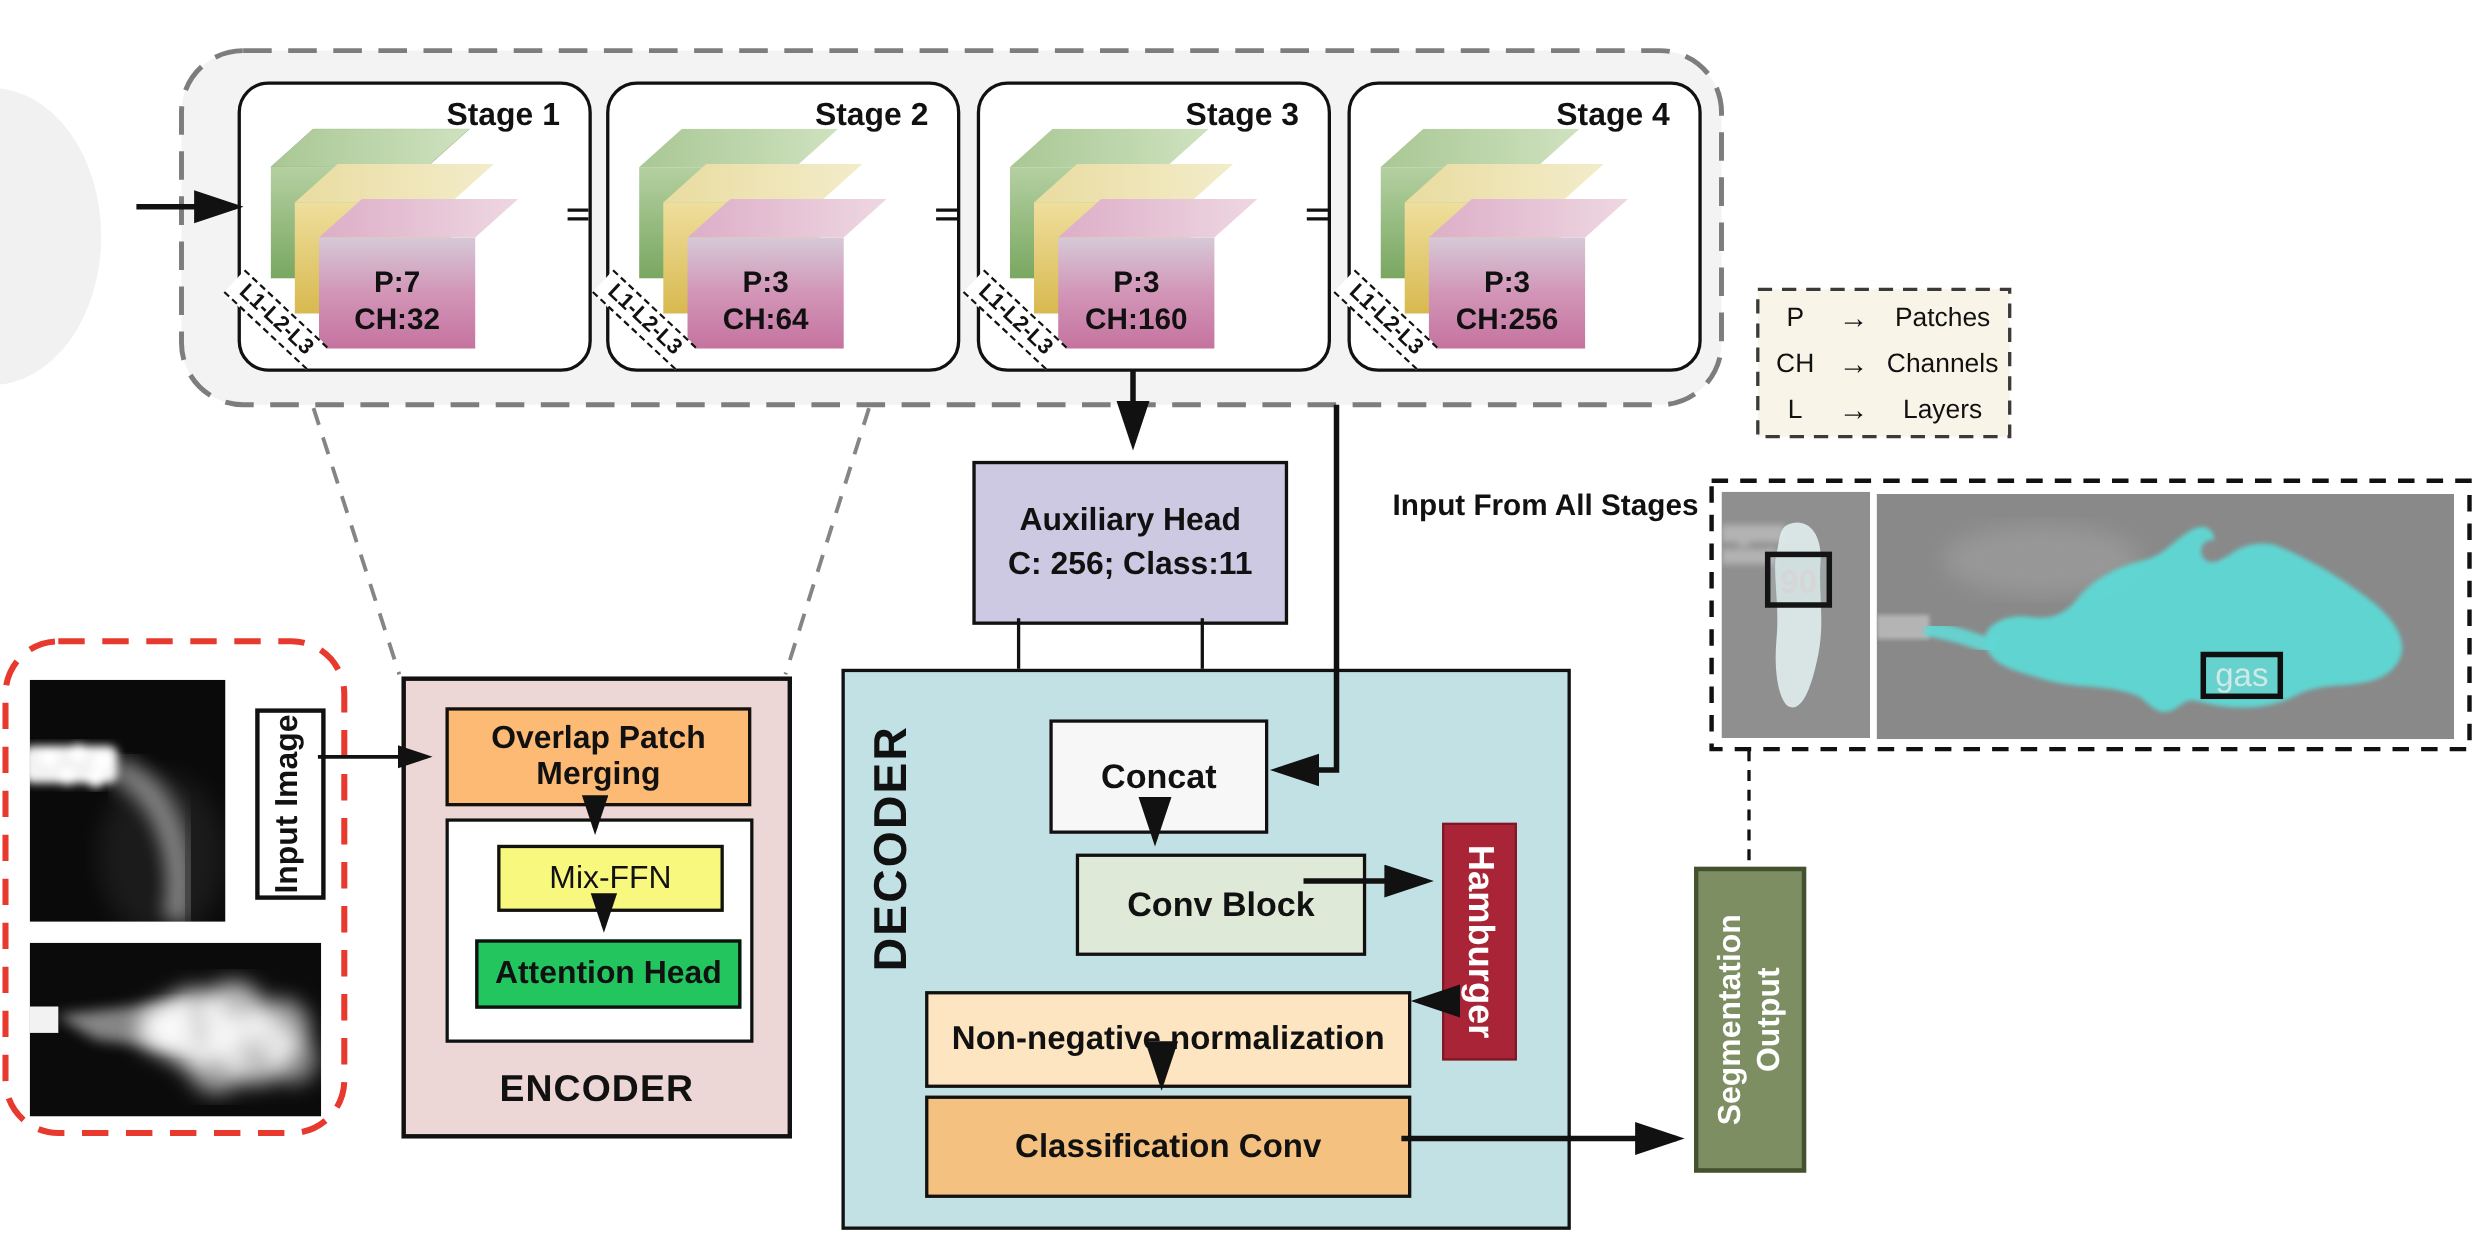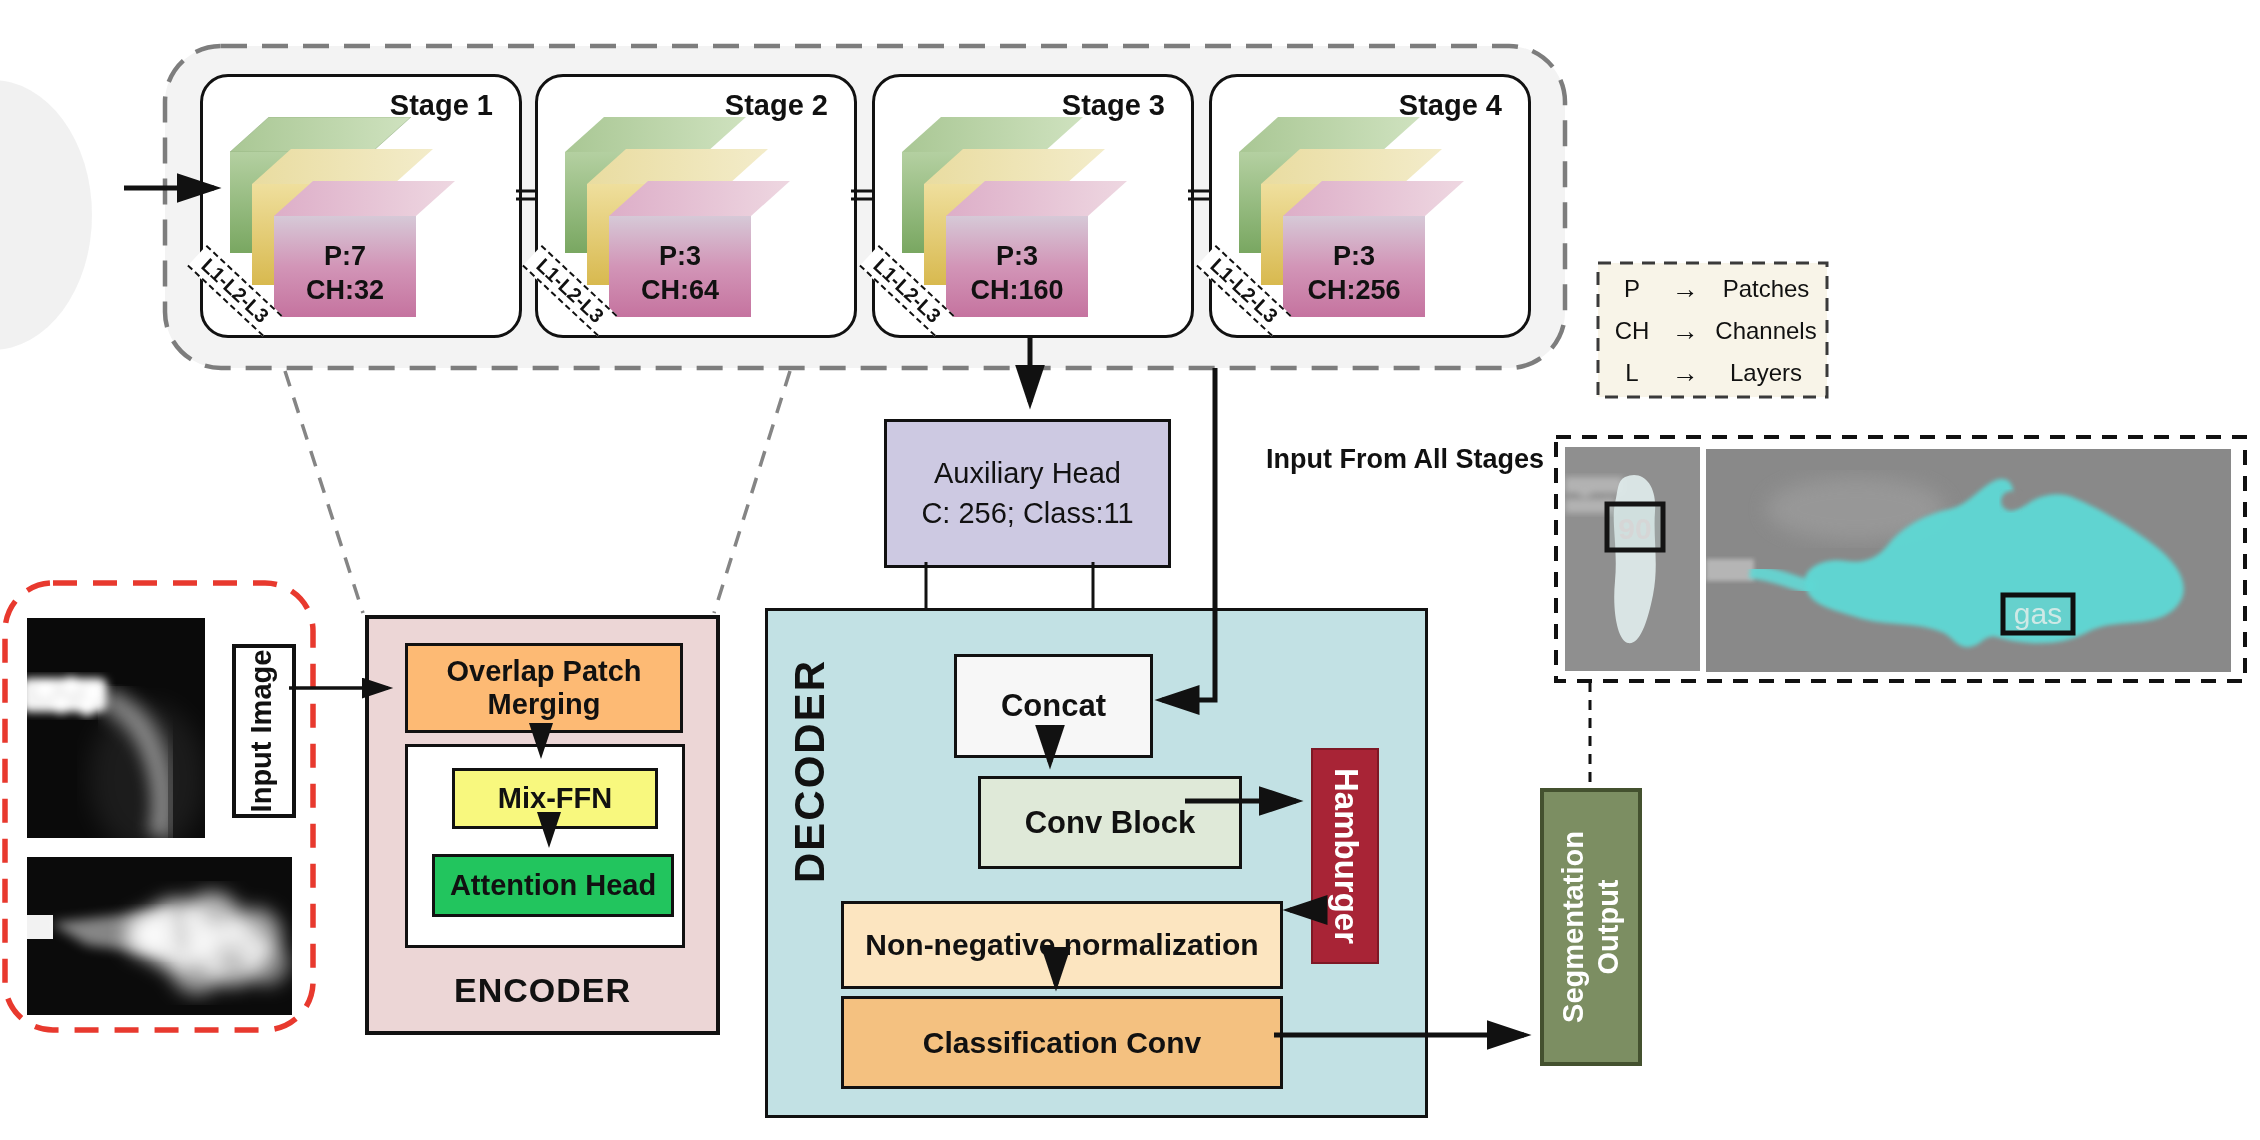--- a/index.html
+++ b/index.html
@@ -2,21 +2,21 @@
 <html><head>
 <meta charset="utf-8">
 <style>
   html,body{margin:0;padding:0;background:#ffffff;}
   .canvas{position:relative;width:2260px;height:1140px;background:#ffffff;
           font-family:"Liberation Sans",sans-serif;overflow:hidden;color:#111;}
   svg.layer{position:absolute;left:0;top:0;width:2260px;height:1140px;pointer-events:none;}
 
   
   .stage-card{position:absolute;top:74px;width:316px;height:258px;background:#fff;
-              border:3px solid #111;border-radius:28px;}
+              border:3px solid #111;border-radius:28px;margin-left:16px;}
   .stage-title{position:absolute;top:12px;right:26px;font-size:29px;font-weight:bold;}
   .cube{position:absolute;left:27px;top:40px;}
   .cube-text{font-size:27px;font-weight:bold;fill:#111;text-anchor:middle;}
   .layers-label{position:absolute;left:4px;top:168px;transform:rotate(43deg);
                 transform-origin:left top;font-size:20px;font-weight:bold;background:#fff;
                 border-top:2px dashed #111;border-bottom:2px dashed #111;padding:1px 10px;white-space:nowrap;}
 
   
   .legend{position:absolute;left:1606px;top:272px;width:214px;height:118px;
           display:flex;flex-direction:column;justify-content:space-between;font-size:24px;}
@@ -24,21 +24,21 @@
   .legend-sym{width:52px;text-align:center;}
   .legend-arrow{width:54px;text-align:center;font-size:27px;font-weight:bold;}
   .legend-term{flex:1;text-align:center;}
 
   
   .encoder{position:absolute;left:365px;top:615px;width:347px;height:412px;background:#ecd6d6;border:4px solid #111;}
   .opm{position:absolute;left:36px;top:24px;width:272px;height:84px;background:#fdba74;border:3px solid #111;
        display:flex;align-items:center;justify-content:center;text-align:center;font-size:29px;font-weight:bold;line-height:1.15;}
   .enc-inner{position:absolute;left:36px;top:125px;width:274px;height:198px;background:#fff;border:3px solid #111;}
   .mixffn{position:absolute;left:44px;top:21px;width:200px;height:55px;background:#f8f87e;border:3px solid #111;
-          display:flex;align-items:center;justify-content:center;font-size:29px;font-weight:bold;}
+          display:flex;align-items:center;justify-content:center;font-size:29px;font-weight:normal;}
   .attn{position:absolute;left:24px;top:107px;width:236px;height:57px;background:#22c55e;border:3px solid #111;
         display:flex;align-items:center;justify-content:center;font-size:29px;font-weight:bold;}
   .enc-title{position:absolute;left:0;width:100%;top:352px;text-align:center;font-size:34px;font-weight:bold;letter-spacing:1px;}
 
   
   .decoder{position:absolute;left:765px;top:608px;width:657px;height:504px;background:#c2e1e4;border:3px solid #111;}
   .dec-title{position:absolute;left:-108px;top:130px;width:300px;height:60px;transform:rotate(-90deg);
              text-align:center;font-size:42px;font-weight:bold;letter-spacing:2px;line-height:60px;}
   .concat{position:absolute;left:186px;top:43px;width:193px;height:98px;background:#f7f7f7;border:3px solid #111;
           display:flex;align-items:center;justify-content:center;font-size:31px;font-weight:bold;}
@@ -47,21 +47,21 @@
   .nnnorm{position:absolute;left:73px;top:290px;width:436px;height:82px;background:#fce5c0;border:3px solid #111;
           display:flex;align-items:center;justify-content:center;font-size:30px;font-weight:bold;text-align:center;}
   .classconv{position:absolute;left:73px;top:385px;width:436px;height:87px;background:#f4c180;border:3px solid #111;
           display:flex;align-items:center;justify-content:center;font-size:30px;font-weight:bold;}
   .hamburger{position:absolute;left:1237px;top:822px;width:212px;height:64px;transform:rotate(90deg);
              background:#a82436;border:2px solid #7e1825;color:#fff;text-align:center;
              font-size:33px;font-weight:bold;line-height:62px;}
 
   
   .auxhead{position:absolute;left:884px;top:419px;width:281px;height:143px;background:#cdc9e2;border:3.5px solid #111;
-           display:flex;flex-direction:column;align-items:center;justify-content:center;font-size:29px;font-weight:normal;line-height:1.35;}
+           display:flex;flex-direction:column;align-items:center;justify-content:center;font-size:29px;font-weight:bold;line-height:1.35;}
 
   .ifas{position:absolute;left:1238px;top:444px;font-size:27px;font-weight:bold;margin-left:28px;}
 
   
   .input-image-label{position:absolute;left:177px;top:699px;width:166px;height:56px;transform:rotate(-90deg);
                      background:#fff;border:4px solid #111;text-align:center;font-size:29px;font-weight:bold;line-height:50px;}
   .in-img1{position:absolute;left:27px;top:618px;width:178px;height:220px;}
   .in-img2{position:absolute;left:27px;top:857px;width:265px;height:158px;}
 
   

